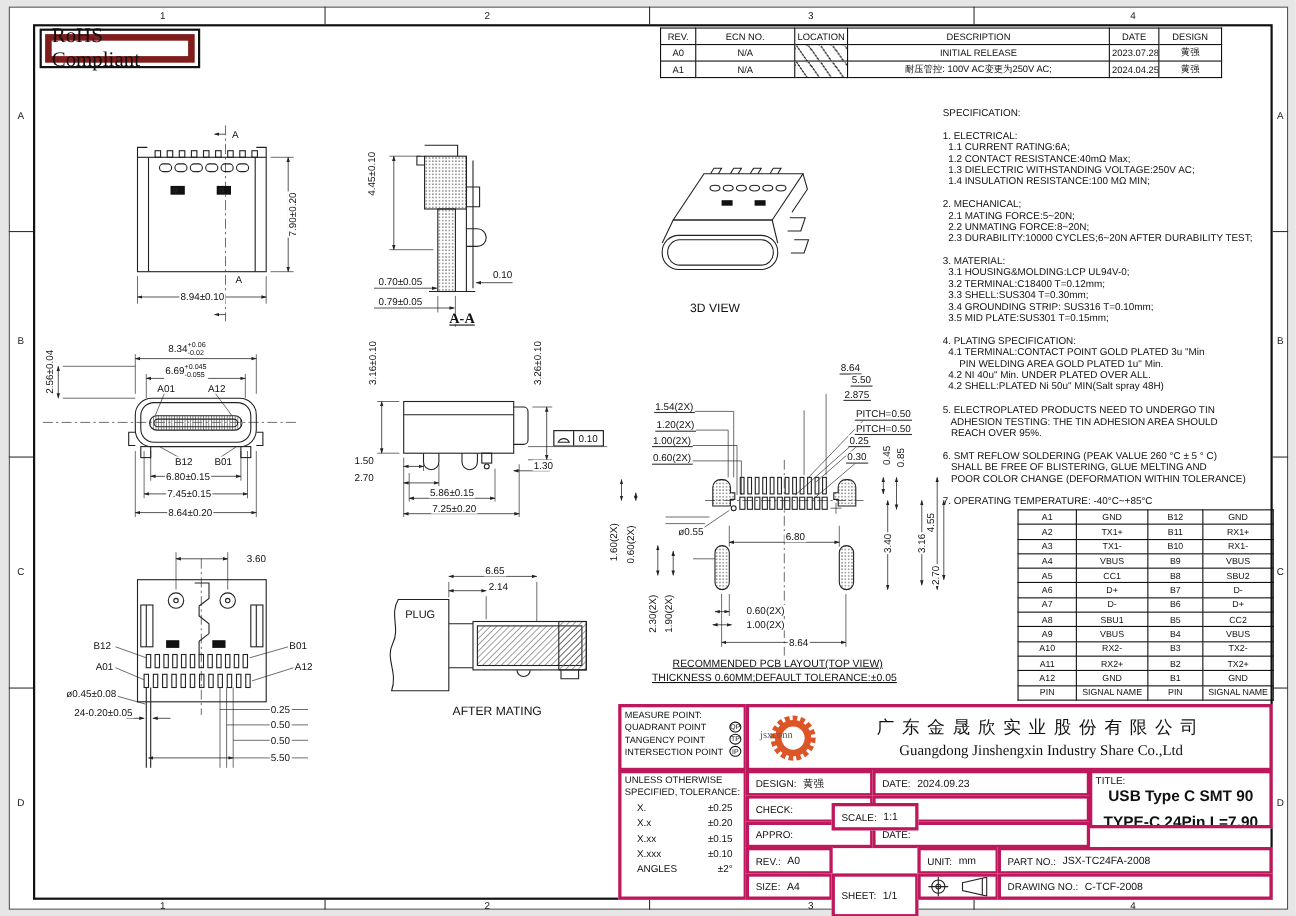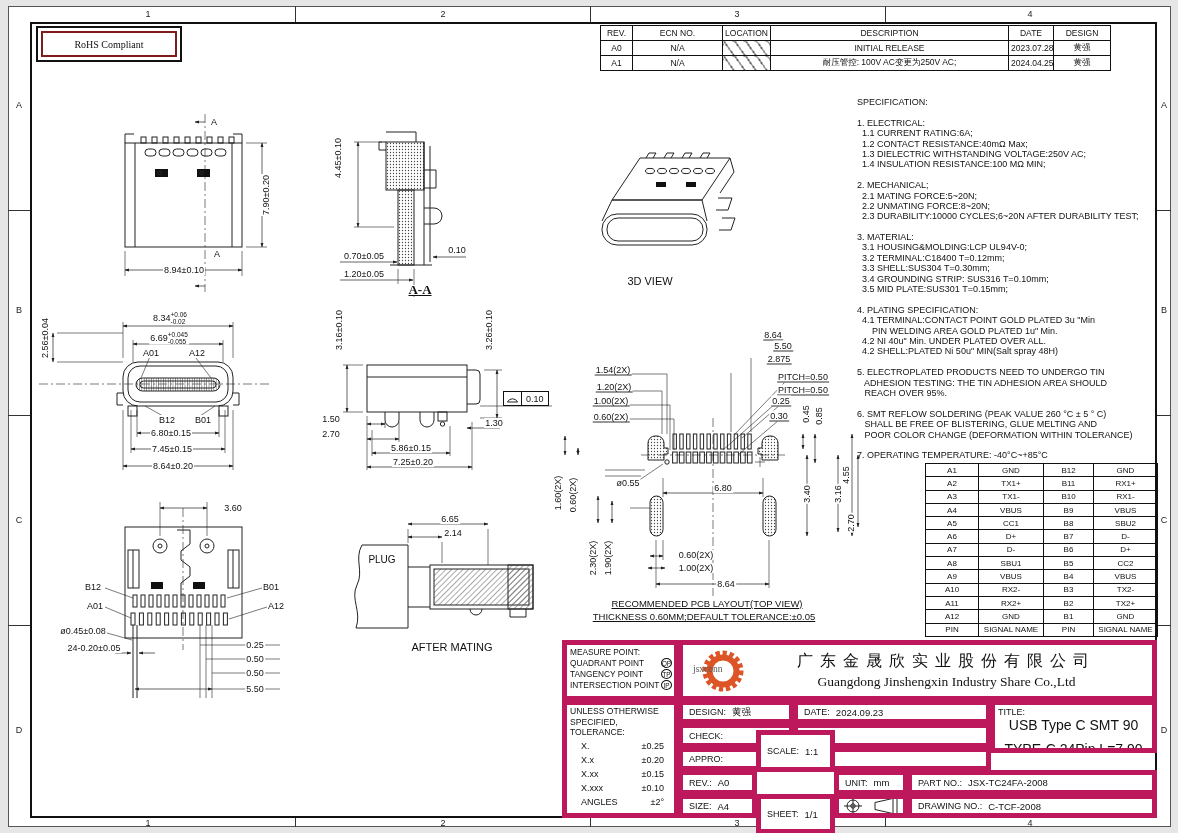--- a/index.html
+++ b/index.html
@@ -21,47 +21,47 @@
   svg.draw .vl{fill:url(#pvl)}
   
   .lbl{position:absolute;font-size:9px;white-space:nowrap;background:#fff;padding:0 1px;transform:translate(-50%,-50%);line-height:10px}
   .lbl.rot{transform:translate(-50%,-50%) rotate(-90deg)}
   .lbl.big{font-size:13px;font-family:"Liberation Serif",serif;text-decoration:underline;font-weight:bold}
   .lbl.cap{font-size:11px;background:transparent}
   .lbl.ucap{font-size:9.5px;text-decoration:underline;background:transparent}
   .lbl.ul{border-bottom:0.5px solid #333}
   .tolstack{display:inline-block;vertical-align:-2px;font-size:6.5px;line-height:6.5px;text-align:left}
   .rohs-outer{position:absolute;left:36px;top:26px;width:146px;height:36px;border:2px solid #111;padding:3px}
-  .rohs-inner{width:100%;height:100%;border:2px solid #7f1d1d;display:flex;align-items:center;justify-content:center;
-    font-family:"Liberation Serif",serif;font-size:10px}
+  .rohs-inner{width:100%;height:100%;border:6px solid #7f1d1d;display:flex;align-items:center;justify-content:center;
+    font-family:"Liberation Serif",serif;font-size:19px}
   
   table{border-collapse:collapse}
   .rev-table{position:absolute;left:600px;top:25px;width:510px;font-size:8.5px;table-layout:fixed}
   .rev-table td{border:1px solid #111;height:15px;text-align:center;overflow:hidden;white-space:nowrap;padding:0 2px}
   .rev-title{font-size:9px}
   .diag{background:linear-gradient(to bottom right,transparent calc(50% - 0.5px),#333 50%,transparent calc(50% + 0.5px))}
   .diag2{background:repeating-linear-gradient(55deg,transparent 0 8px,#333 8px 9px)}
   
   #spec{position:absolute;left:857px;top:97px;font-size:9px;color:#111}
   .spec-line{height:10.4px;white-space:pre}
   
   .pins{position:absolute;left:925px;top:463px;width:232px;font-size:8px;table-layout:fixed}
   .pins td{border:1px solid #111;height:13.3px;text-align:center;white-space:nowrap;overflow:hidden}
   
-  .cell{border:5px solid #be185d;background:#fff;font-size:9px;overflow:hidden}
+  .cell{border:3px solid #be185d;background:#fff;font-size:9px;overflow:hidden}
   .mp-title{font-size:8.3px;padding:2px 0 0 3px}
   .mp-row{font-size:8.3px;padding:1px 2px 0 3px;display:flex;justify-content:space-between;align-items:center}
   .circ{border:1px solid #111;border-radius:50%;font-size:6.3px;width:11px;height:10px;display:inline-flex;align-items:center;justify-content:center}
   .tol-l1{font-size:8.6px;padding-left:3px;padding-top:1px}
   .tol-row{display:flex;font-size:9px;padding:4px 10px 0 14px;justify-content:space-between}
   .fld{display:flex;align-items:center;padding-left:6px;gap:6px}
   .fld .lab{font-size:9px}
   .fld .val{font-size:9.5px}
   .ttl-lab{font-size:9px;padding:2px 0 0 3px}
-  .ttl-line{text-align:center;font-weight:normal;font-size:14px;font-family:"Liberation Sans",sans-serif}
+  .ttl-line{text-align:center;font-weight:bold;font-size:14px;font-family:"Liberation Sans",sans-serif}
   .company{display:flex;align-items:center}
   .co-cn{font-family:"Liberation Serif",serif;font-size:16px;letter-spacing:7px;white-space:nowrap}
   .co-en{font-family:"Liberation Serif",serif;font-size:13.5px;white-space:nowrap;margin-top:2px}
   .logo-wrap{position:relative;width:48px;height:48px;margin:0 14px 0 16px;flex:none}
   .logo-txt{position:absolute;left:-6px;top:17px;font-size:9.5px;color:#555;font-family:"Liberation Serif",serif}
   .fcf{position:absolute;display:flex;border:1px solid #111;background:#fff;height:15px;align-items:stretch;font-size:9px}
   .fcf .sym{width:18px;border-right:1px solid #111;display:flex;align-items:center;justify-content:center}
   .fcf .va{padding:0 4px;display:flex;align-items:center}
 </style>
 </head>
@@ -496,21 +496,21 @@
 
   <div>
 
     <span class="lbl" style="left:214px;top:122px">A</span>
     <span class="lbl" style="left:217px;top:254px">A</span>
     <span class="lbl rot" style="left:266px;top:195px">7.90±0.20</span>
     <span class="lbl" style="left:184px;top:270px">8.94±0.10</span>
 
     <span class="lbl rot" style="left:338px;top:158px">4.45±0.10</span>
     <span class="lbl" style="left:364px;top:256px">0.70±0.05</span>
-    <span class="lbl" style="left:364px;top:274px">1.20±0.05</span>
+    <span class="lbl" style="left:364px;top:274px">0.79±0.05</span>
     <span class="lbl" style="left:457px;top:250px">0.10</span>
     <span class="lbl big" style="left:420px;top:290px">A-A</span>
 
     <span class="lbl cap" style="left:650px;top:281px">3D VIEW</span>
 
     <span class="lbl rot" style="left:45px;top:338px">2.56±0.04</span>
     <span class="lbl" style="left:170px;top:318px"><span>8.34</span><span class="tolstack"><span>+0.06</span><br><span>-0.02</span></span></span>
     <span class="lbl" style="left:169px;top:338px"><span>6.69</span><span class="tolstack"><span>+0.045</span><br><span>-0.055</span></span></span>
     <span class="lbl" style="left:151px;top:353px">A01</span>
     <span class="lbl" style="left:197px;top:353px">A12</span>
@@ -781,21 +781,21 @@
   <div class="abs cell" style="left:990px;top:700px;width:167px;height:53px">
     <div class="ttl-lab">TITLE:</div>
     <div class="ttl-line">USB Type C SMT 90</div>
     <div class="ttl-line" style="margin-top:8px">TYPE-C 24Pin L=7.90</div>
   </div>
 
   <div class="abs cell fld" style="left:678px;top:770px;width:79px;height:25px">
     <span class="lab">REV.:</span>
     <span class="val">A0</span>
   </div>
-  <div class="abs cell fld" style="left:756px;top:730px;width:79px;height:42px">
+  <div class="abs cell fld" style="left:756px;top:730px;width:79px;height:25px">
     <span class="lab">SCALE:</span>
     <span class="val">1:1</span>
   </div>
   <div class="abs cell fld" style="left:834px;top:770px;width:74px;height:25px">
     <span class="lab">UNIT:</span>
     <span class="val">mm</span>
   </div>
   <div class="abs cell fld" style="left:907px;top:770px;width:250px;height:25px">
     <span class="lab">PART NO.:</span>
     <span class="val">JSX-TC24FA-2008</span>

